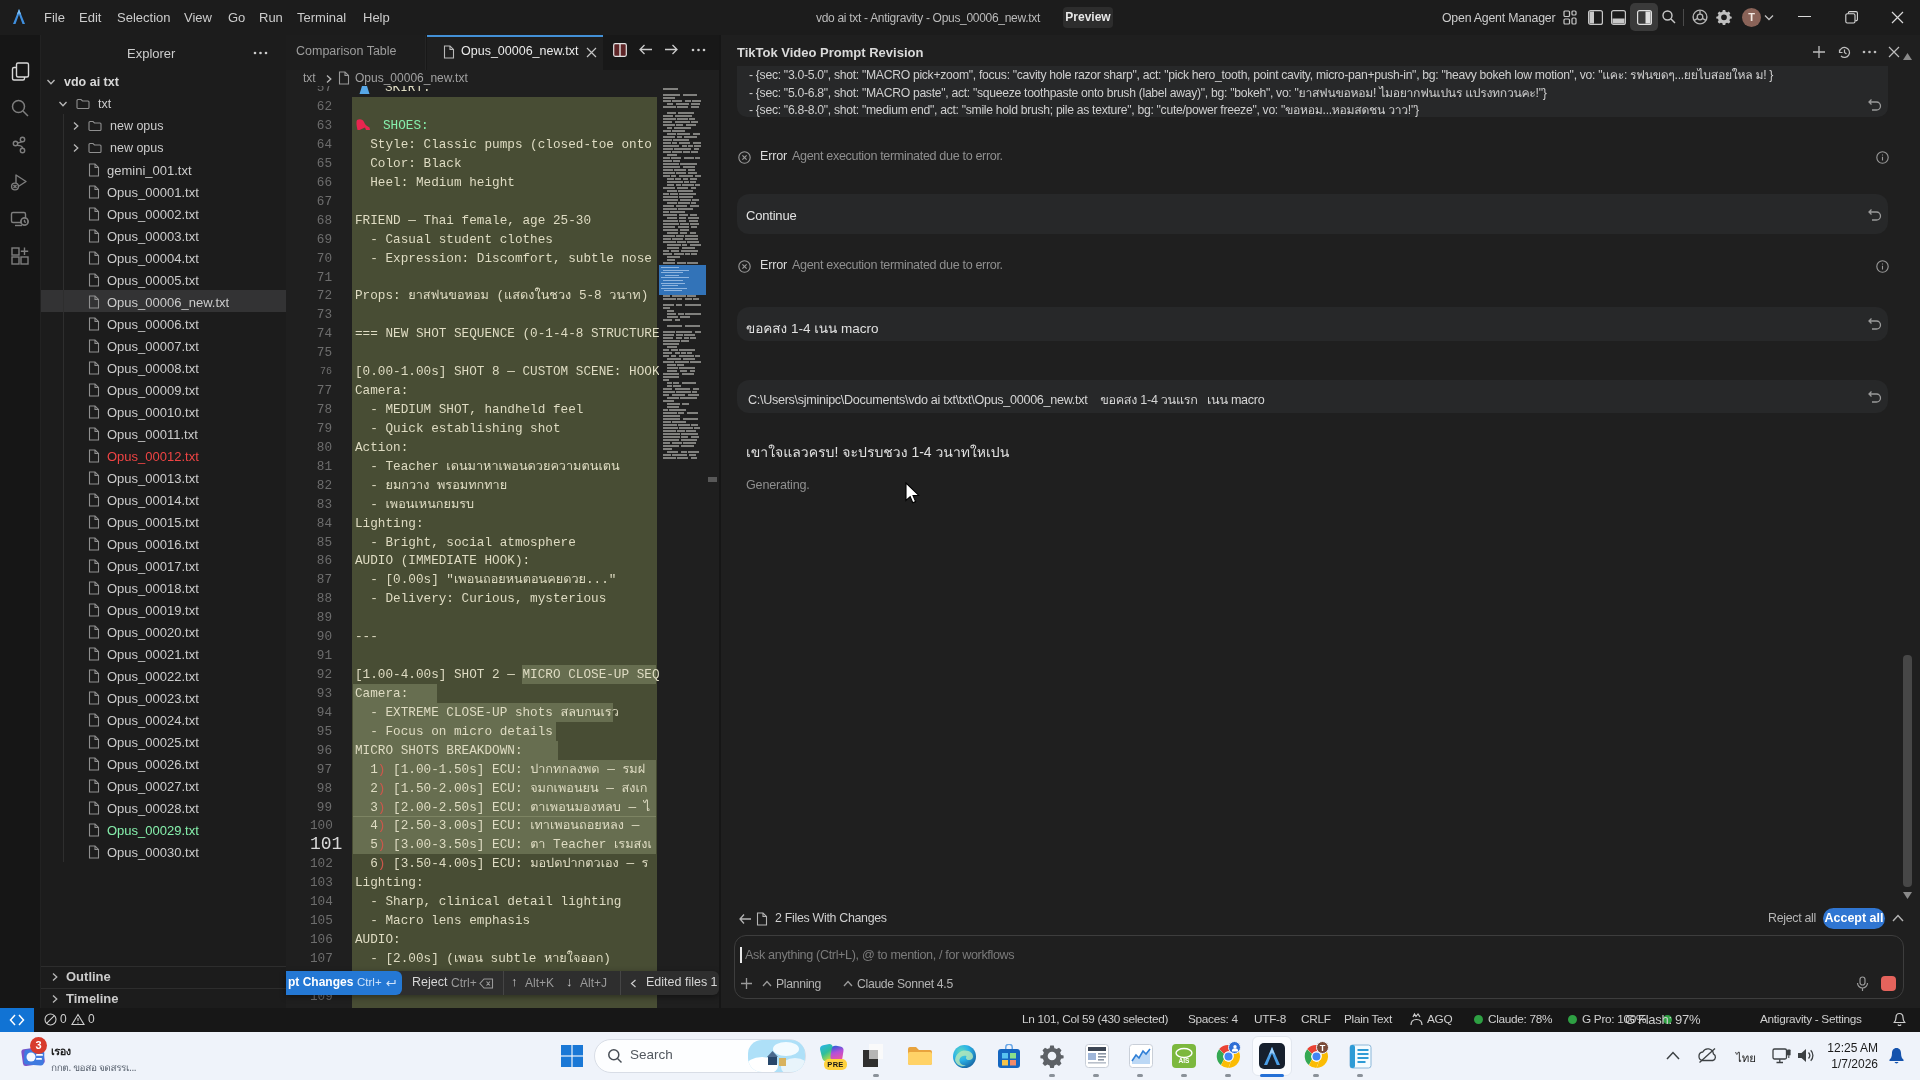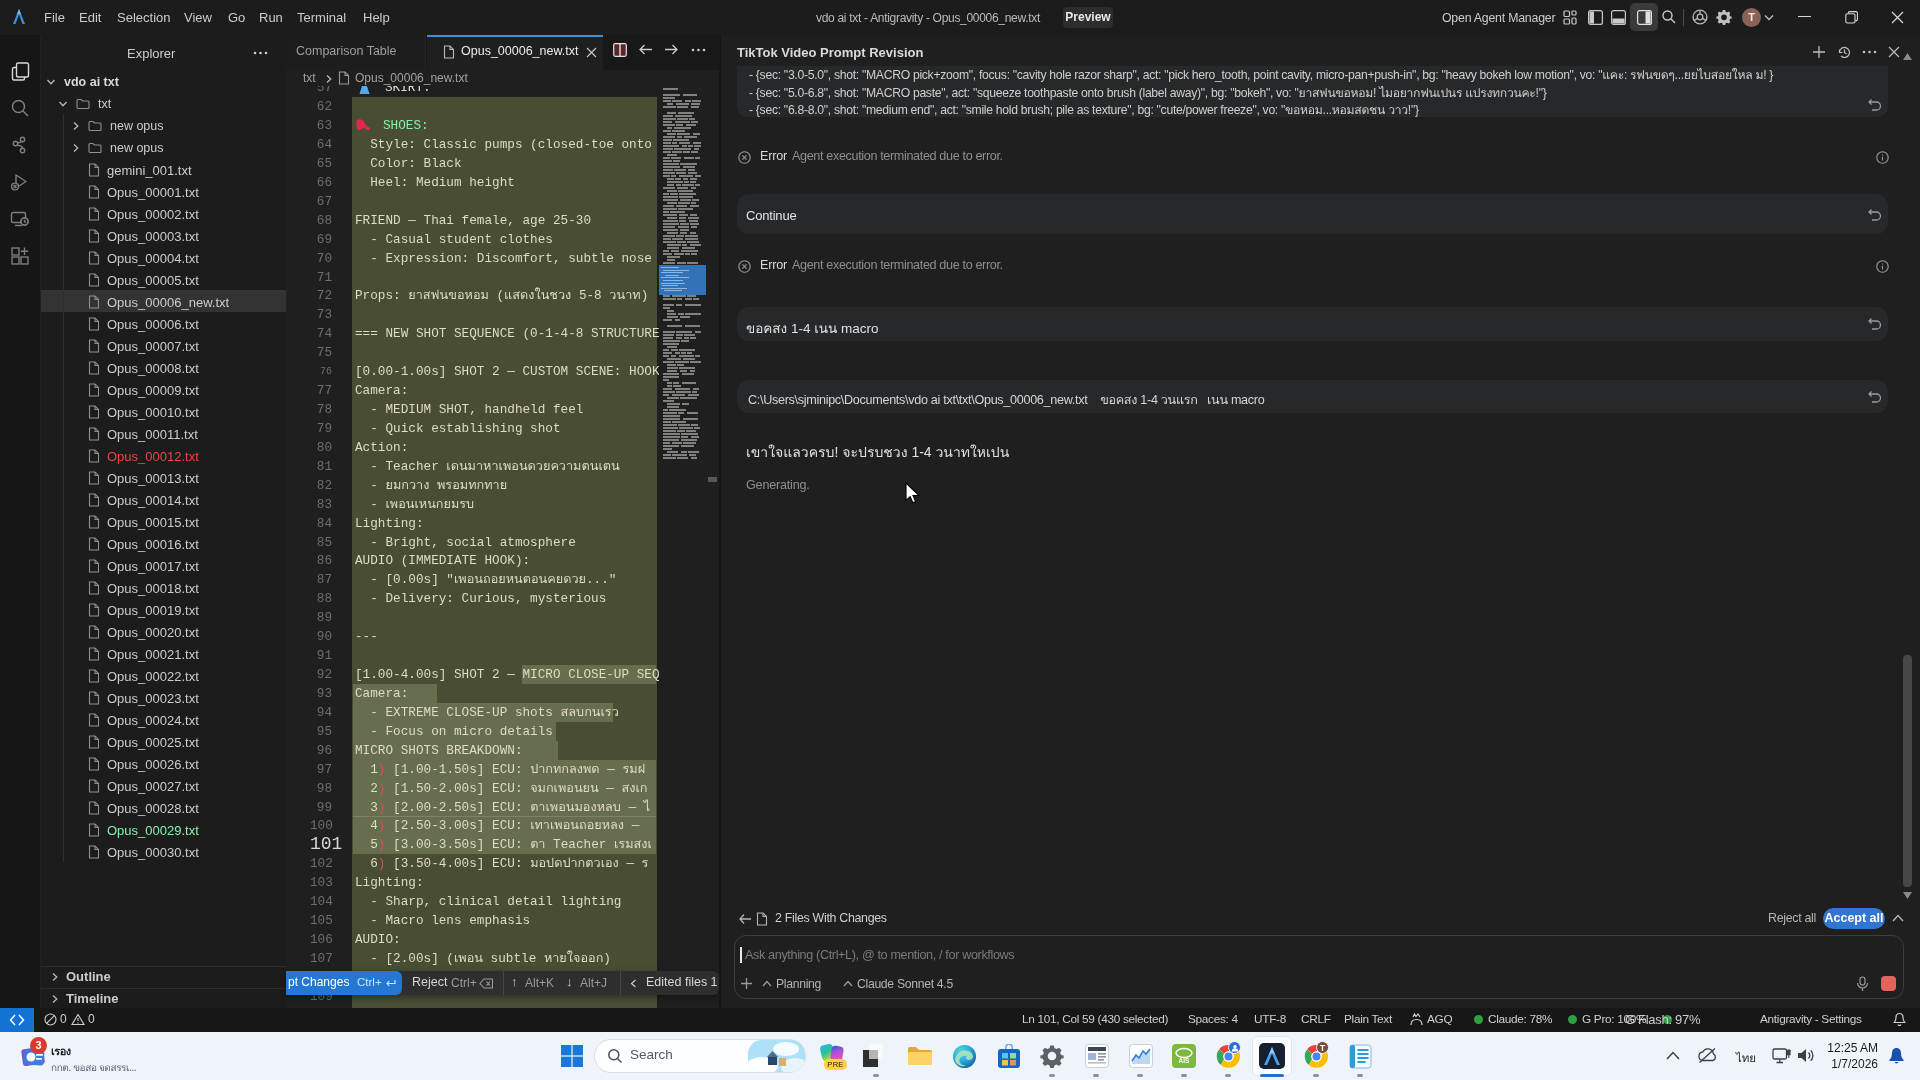--- a/index.html
+++ b/index.html
@@ -373,21 +373,21 @@
 <div class="a mono" style="left:24px;top:162.5px;width:22px;height:19px;line-height:19px;font-size:12.7px;color:#6d6d6d;text-align:right">70</div>
 <div class="a mono" style="left:69px;top:162.5px;height:19px;line-height:19px;font-size:12.7px;color:#dfdcc3;white-space:pre">  - Expression: Discomfort, subtle nose</div>
 <div class="a mono" style="left:24px;top:181.5px;width:22px;height:19px;line-height:19px;font-size:12.7px;color:#6d6d6d;text-align:right">71</div>
 <div class="a mono" style="left:24px;top:200.4px;width:22px;height:19px;line-height:19px;font-size:12.7px;color:#6d6d6d;text-align:right">72</div>
 <div class="a mono" style="left:69px;top:200.4px;height:19px;line-height:19px;font-size:12.7px;color:#dfdcc3;white-space:pre">Props: ยาสฟนขอหอม (แสดงในชวง 5-8 วนาท)</div>
 <div class="a mono" style="left:24px;top:219.3px;width:22px;height:19px;line-height:19px;font-size:12.7px;color:#6d6d6d;text-align:right">73</div>
 <div class="a mono" style="left:24px;top:238.3px;width:22px;height:19px;line-height:19px;font-size:12.7px;color:#6d6d6d;text-align:right">74</div>
 <div class="a mono" style="left:69px;top:238.3px;height:19px;line-height:19px;font-size:12.7px;color:#dfdcc3;white-space:pre">=== NEW SHOT SEQUENCE (0-1-4-8 STRUCTURE</div>
 <div class="a mono" style="left:24px;top:257.2px;width:22px;height:19px;line-height:19px;font-size:12.7px;color:#6d6d6d;text-align:right">75</div>
 <div class="a mono" style="left:24px;top:276.1px;width:22px;height:19px;line-height:19px;font-size:10px;color:#6d6d6d;text-align:right">76</div>
-<div class="a mono" style="left:69px;top:276.1px;height:19px;line-height:19px;font-size:12.7px;color:#dfdcc3;white-space:pre">[0.00-1.00s] SHOT 2 — CUSTOM SCENE: HOOK</div>
+<div class="a mono" style="left:69px;top:276.1px;height:19px;line-height:19px;font-size:12.7px;color:#dfdcc3;white-space:pre">[0.00-1.00s] SHOT 8 — CUSTOM SCENE: HOOK</div>
 <div class="a mono" style="left:24px;top:295.0px;width:22px;height:19px;line-height:19px;font-size:12.7px;color:#6d6d6d;text-align:right">77</div>
 <div class="a mono" style="left:69px;top:295.0px;height:19px;line-height:19px;font-size:12.7px;color:#dfdcc3;white-space:pre">Camera:</div>
 <div class="a mono" style="left:24px;top:314.0px;width:22px;height:19px;line-height:19px;font-size:12.7px;color:#6d6d6d;text-align:right">78</div>
 <div class="a mono" style="left:69px;top:314.0px;height:19px;line-height:19px;font-size:12.7px;color:#dfdcc3;white-space:pre">  - MEDIUM SHOT, handheld feel</div>
 <div class="a mono" style="left:24px;top:332.9px;width:22px;height:19px;line-height:19px;font-size:12.7px;color:#6d6d6d;text-align:right">79</div>
 <div class="a mono" style="left:69px;top:332.9px;height:19px;line-height:19px;font-size:12.7px;color:#dfdcc3;white-space:pre">  - Quick establishing shot</div>
 <div class="a mono" style="left:24px;top:351.8px;width:22px;height:19px;line-height:19px;font-size:12.7px;color:#6d6d6d;text-align:right">80</div>
 <div class="a mono" style="left:69px;top:351.8px;height:19px;line-height:19px;font-size:12.7px;color:#dfdcc3;white-space:pre">Action:</div>
 <div class="a mono" style="left:24px;top:370.8px;width:22px;height:19px;line-height:19px;font-size:12.7px;color:#6d6d6d;text-align:right">81</div>
 <div class="a mono" style="left:69px;top:370.8px;height:19px;line-height:19px;font-size:12.7px;color:#dfdcc3;white-space:pre">  - Teacher เดนมาหาเพอนดวยความตนเตน</div>
@@ -763,21 +763,21 @@
 <div class="a" style="left:2px;top:191px;width:28px;height:1.4px;background:rgba(220,235,255,0.55)"></div>
 <div class="a" style="left:4px;top:194px;width:20px;height:1.4px;background:rgba(220,235,255,0.55)"></div>
 <div class="a" style="left:2px;top:197px;width:24px;height:1.4px;background:rgba(220,235,255,0.55)"></div>
 <div class="a" style="left:3px;top:199px;width:16px;height:1.4px;background:rgba(220,235,255,0.55)"></div>
 <div class="a" style="left:2px;top:202px;width:26px;height:1.4px;background:rgba(220,235,255,0.55)"></div>
 <div class="a" style="left:5px;top:204px;width:18px;height:1.4px;background:rgba(220,235,255,0.55)"></div>
 </div>
 <div class="a" style="left:708px;top:477px;width:9px;height:5px;background:#585858"></div>
 <div class="a" style="left:286px;top:971px;width:433px;height:24px;background:#2e2e2e;border-radius:0 6px 6px 0;overflow:hidden;box-shadow:0 2px 6px rgba(0,0,0,0.4)">
 <div class="a" style="left:0;top:0;width:116px;height:24px;background:#2478d4;border-radius:0 6px 6px 0"></div>
-<div class="a" style="left:2px;top:4px;font-size:12px;font-weight:normal;color:#ffffff">pt Changes</div>
+<div class="a" style="left:2px;top:4px;font-size:12px;font-weight:bold;color:#ffffff">pt Changes</div>
 <div class="a" style="left:71px;top:5px;font-size:11.5px;color:#cfe3fa">Ctrl+</div>
 <svg class="a" style="left:99px;top:8px" width="11" height="9" viewBox="0 0 11 9" fill="none" stroke="#cfe3fa" stroke-width="1.2">
       <path d="M10 1 V4.5 H2 M4.2 2.2 L2 4.5 L4.2 6.8"></path>
     </svg>
 <div class="a" style="left:126px;top:4px;font-size:12.5px;color:#d6d6d6">Reject</div>
 <div class="a" style="left:165px;top:5px;font-size:12px;color:#9a9a9a">Ctrl+</div>
 <svg class="a" style="left:193px;top:7px" width="15" height="11" viewBox="0 0 15 11" fill="none" stroke="#9a9a9a" stroke-width="1.1">
       <path d="M5 1 H13.5 V10 H5 L1 5.5 Z M7.5 3.5 L11 7.5 M11 3.5 L7.5 7.5"></path>
     </svg>
 <div class="a" style="left:217px;top:0;width:1px;height:24px;background:#454545"></div>
@@ -976,21 +976,21 @@
       </linearGradient>
 <linearGradient id="cpB" x1="0.2" y1="0" x2="0.6" y2="1">
         <stop offset="0" stop-color="#2b5fd9"></stop>
         <stop offset="0.45" stop-color="#b44fd9"></stop>
         <stop offset="1" stop-color="#f0569a"></stop>
       </linearGradient>
     </defs>
 <rect x="1" y="2.5" width="13" height="16" rx="4" fill="url(#cpA)" transform="rotate(-14 7.5 10.5)"></rect>
 <rect x="11" y="4" width="12" height="15" rx="4" fill="url(#cpB)" transform="rotate(9 17 11.5)"></rect>
 </svg>
-<div class="a" style="left:824px;top:1059px;width:23px;height:11px;background:#ffd23e;border-radius:5px;color:#151515;font-size:7.5px;font-weight:normal;text-align:center;line-height:11px;letter-spacing:0.3px">PRE</div>
+<div class="a" style="left:824px;top:1059px;width:23px;height:11px;background:#ffd23e;border-radius:5px;color:#151515;font-size:7.5px;font-weight:bold;text-align:center;line-height:11px;letter-spacing:0.3px">PRE</div>
 <svg class="a" style="left:863px;top:1044px" width="20" height="24" viewBox="0 0 20 24">
 <rect x="0" y="6" width="15" height="17" fill="#2f2f2f"></rect>
 <rect x="6" y="0" width="14" height="15" fill="#fafafa"></rect>
 <rect x="6" y="6" width="9" height="9" fill="#b5b5b5"></rect>
 </svg>
 <div class="a" style="left:873px;top:1074px;width:6px;height:3px;border-radius:2px;background:#8a9199"></div>
 <svg class="a" style="left:907px;top:1045px" width="26" height="22" viewBox="0 0 26 22">
     <path d="M1 4 A2 2 0 0 1 3 2 H9 L12 5 H23 A2 2 0 0 1 25 7 V18 A2 2 0 0 1 23 20 H3 A2 2 0 0 1 1 18 Z" fill="#e8a33d"></path>
     <path d="M1 9 A2 2 0 0 1 3 7 H23 A2 2 0 0 1 25 9 V18 A2 2 0 0 1 23 20 H3 A2 2 0 0 1 1 18 Z" fill="#ffd267"></path>
   </svg>

